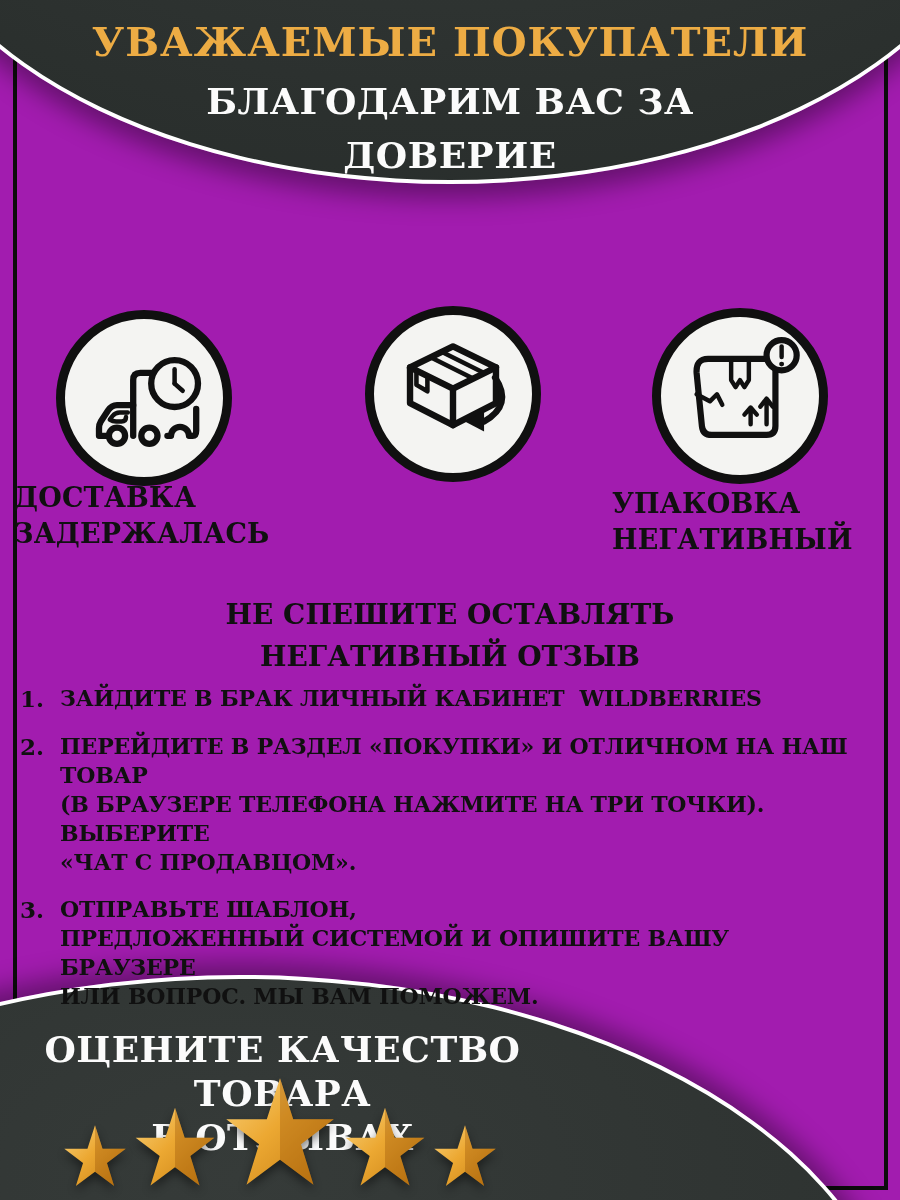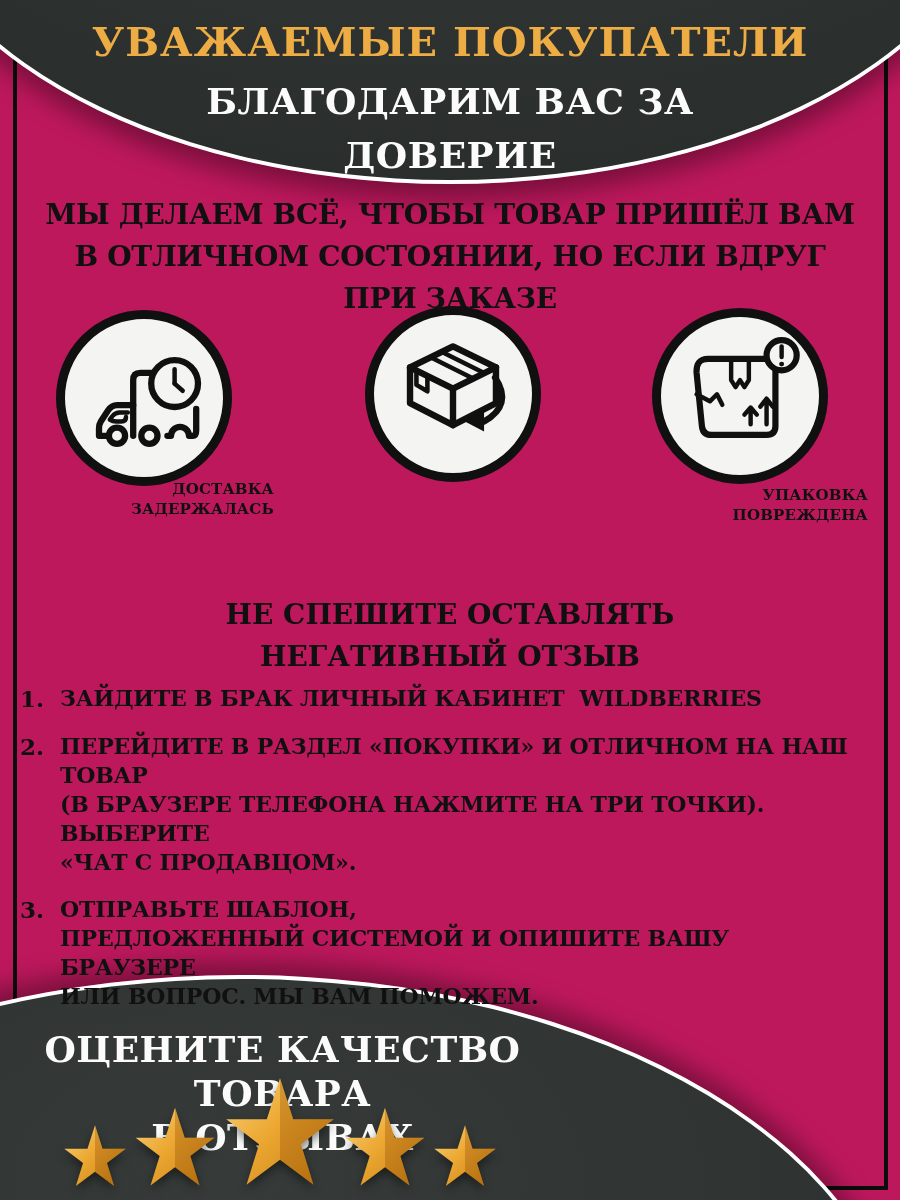--- a/index.html
+++ b/index.html
@@ -1,18 +1,18 @@
 <!DOCTYPE html>
 <html><head>
 <meta charset="utf-8">
 <style>
   html,body{margin:0;padding:0;background:#9a9a9a;}
   .canvas{
     position:relative;width:900px;height:1200px;margin:0 auto;
-    background:#be185d;overflow:hidden;
+    background:#a21caf;overflow:hidden;
     font-family:"DejaVu Serif","Liberation Serif",serif;
     font-weight:bold;color:#101010;
   }
   
   .frame{
     position:absolute;left:13px;top:20px;width:867px;height:1166px;
     border-left:4px solid #0c0c0c;border-right:4px solid #0c0c0c;border-bottom:4px solid #0c0c0c;
     z-index:1;
   }
   .banner{
@@ -35,22 +35,22 @@
     position:absolute;left:0;top:194px;width:900px;text-align:center;z-index:3;
     font-size:28px;line-height:1.5;white-space:pre-line;letter-spacing:-.3px;
   }
   .issue-circle{
     position:absolute;width:158px;height:158px;border-radius:50%;
     border:9px solid #101010;background:#f4f4f2;z-index:3;
     display:flex;align-items:center;justify-content:center;
   }
   .issue-circle svg{overflow:visible;}
   .issue-label{
-    position:absolute;z-index:3;text-align:right;
-    font-size:15px;line-height:1.33;white-space:pre-line;letter-spacing:.2px;
+    position:absolute;z-index:3;text-align:left;
+    font-size:27px;line-height:1.33;white-space:pre-line;letter-spacing:.2px;
   }
   .icon-stroke{fill:none;stroke:#101010;stroke-width:7;stroke-linecap:round;stroke-linejoin:round;}
   .icon-stroke-thin{fill:none;stroke:#101010;stroke-width:5;stroke-linecap:round;stroke-linejoin:round;}
   .icon-fill-light{fill:#f4f4f2;}
   .warning{
     position:absolute;left:0;top:594px;width:900px;text-align:center;z-index:3;
     font-size:28px;line-height:1.5;white-space:pre-line;
   }
   .steps{position:absolute;left:20px;top:684px;width:848px;z-index:3;}
   .step{display:flex;margin-bottom:18px;}
@@ -75,23 +75,20 @@
 
   <div class="banner top"></div>
   <div class="banner bottom"></div>
 
   <div class="header">
     <div class="title">УВАЖАЕМЫЕ ПОКУПАТЕЛИ</div>
     <div class="subtitle">БЛАГОДАРИМ ВАС ЗА
 ДОВЕРИЕ</div>
   </div>
 
-  <div class="intro">МЫ ДЕЛАЕМ ВСЁ, ЧТОБЫ ТОВАР ПРИШЁЛ ВАМ
-В ОТЛИЧНОМ СОСТОЯНИИ, НО ЕСЛИ ВДРУГ
-ПРИ ЗАКАЗЕ</div>
 
   <div class="issue-circle" style="left:56px;top:310px;">
     <svg width="126" height="104" viewBox="0 0 140 108">
       <path class="icon-stroke" d="M58,96 V34 Q58,26 66,26 H82"></path>
       <path class="icon-stroke" d="M58,62 H40 Q34,62 30,68 L22,80 Q20,83 20,88 V96 H28"></path>
       <path class="icon-stroke-thin" d="M52,70 H43 Q38,70 35,74 L32,78 Q35,80 39,80 H45 Q50,80 50,75"></path>
       <circle class="icon-stroke" cx="40" cy="96" r="9" fill="#f4f4f2"></circle>
       <circle class="icon-stroke" cx="76" cy="96" r="9" fill="#f4f4f2"></circle>
       <path class="icon-stroke" d="M96,96 H100 A10,10 0 0 1 120,96 H124 Q128,96 128,90 V66"></path>
       <circle class="icon-fill-light" cx="104" cy="38" r="26"></circle>
@@ -123,21 +120,21 @@
       <polyline class="icon-stroke-thin" points="21,58 36,66 44,58 50,70" fill="none"></polyline>
       <path class="icon-stroke-thin" d="M82,92 V74 M75,81 L82,73 L89,81"></path>
       <path class="icon-stroke-thin" d="M100,92 V64 M93,72 L100,63 L107,72"></path>
       <circle class="icon-fill-light" cx="117" cy="14" r="17"></circle>
       <circle class="icon-stroke" cx="117" cy="14" r="17" stroke-width="6"></circle>
       <path d="M117,4 V16" stroke="#101010" stroke-width="5" stroke-linecap="round" fill="none"></path>
       <circle cx="117" cy="24" r="2.8" fill="#101010"></circle>
     </svg>
   </div>
   <div class="issue-label" style="left:612px;top:486px;width:256px;">УПАКОВКА
-ПОВРЕЖДЕНА</div>
+НЕГАТИВНЫЙ</div>
 
   <div class="warning">НЕ СПЕШИТЕ ОСТАВЛЯТЬ
 НЕГАТИВНЫЙ ОТЗЫВ</div>
 
   <div class="steps">
     <div class="step">
       <span class="num">1.</span>
       <span class="stext">ЗАЙДИТЕ В БРАК ЛИЧНЫЙ КАБИНЕТ  WILDBERRIES</span>
     </div>
     <div class="step">

